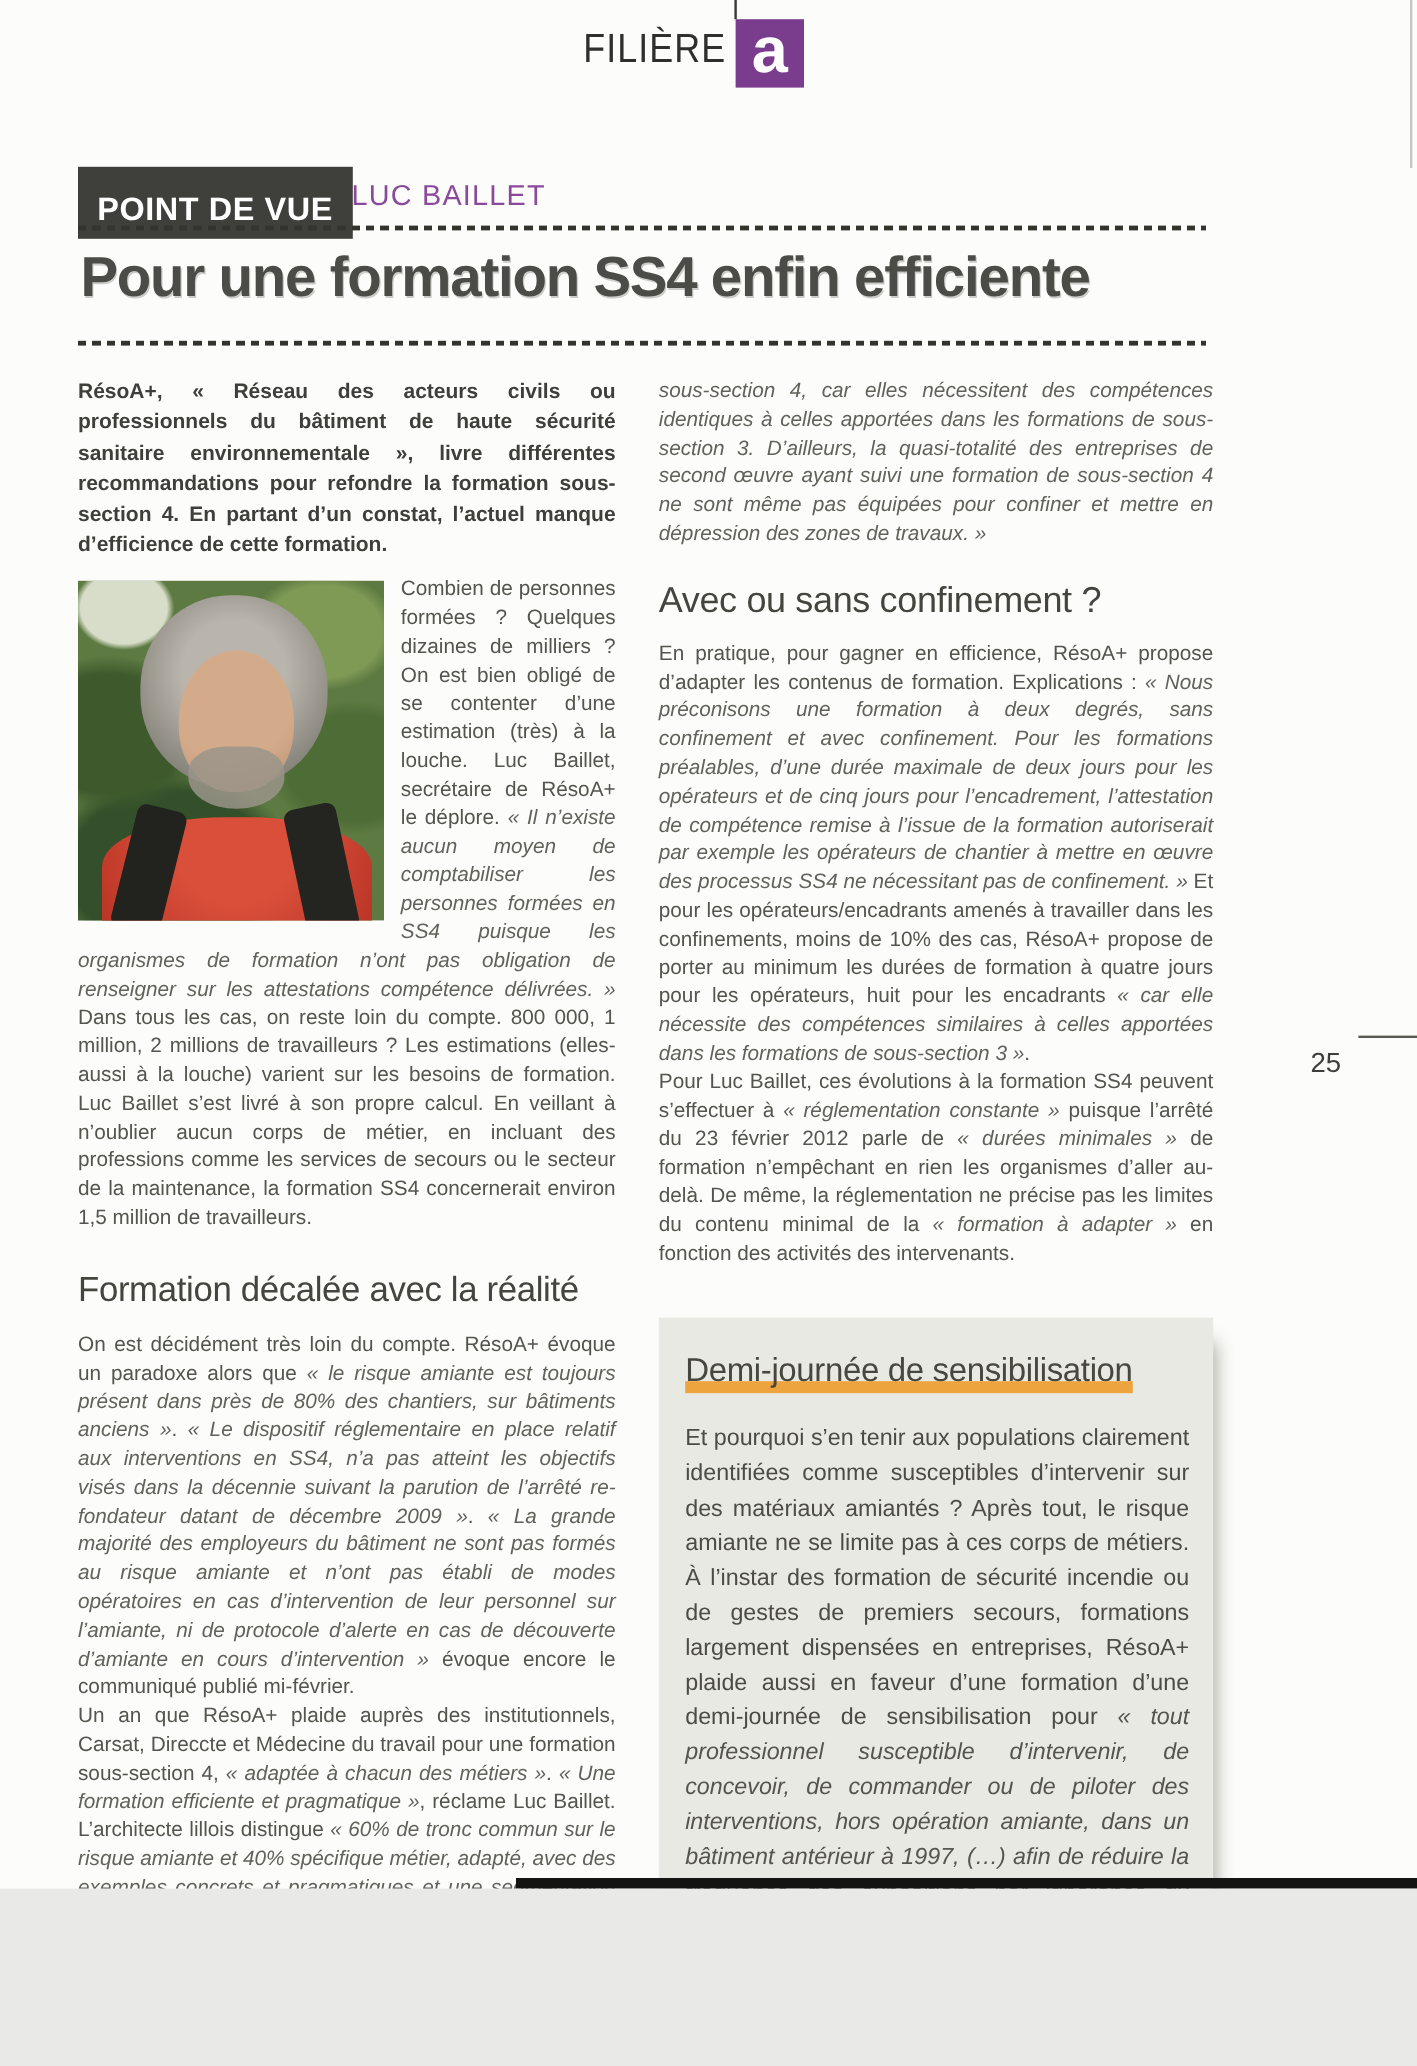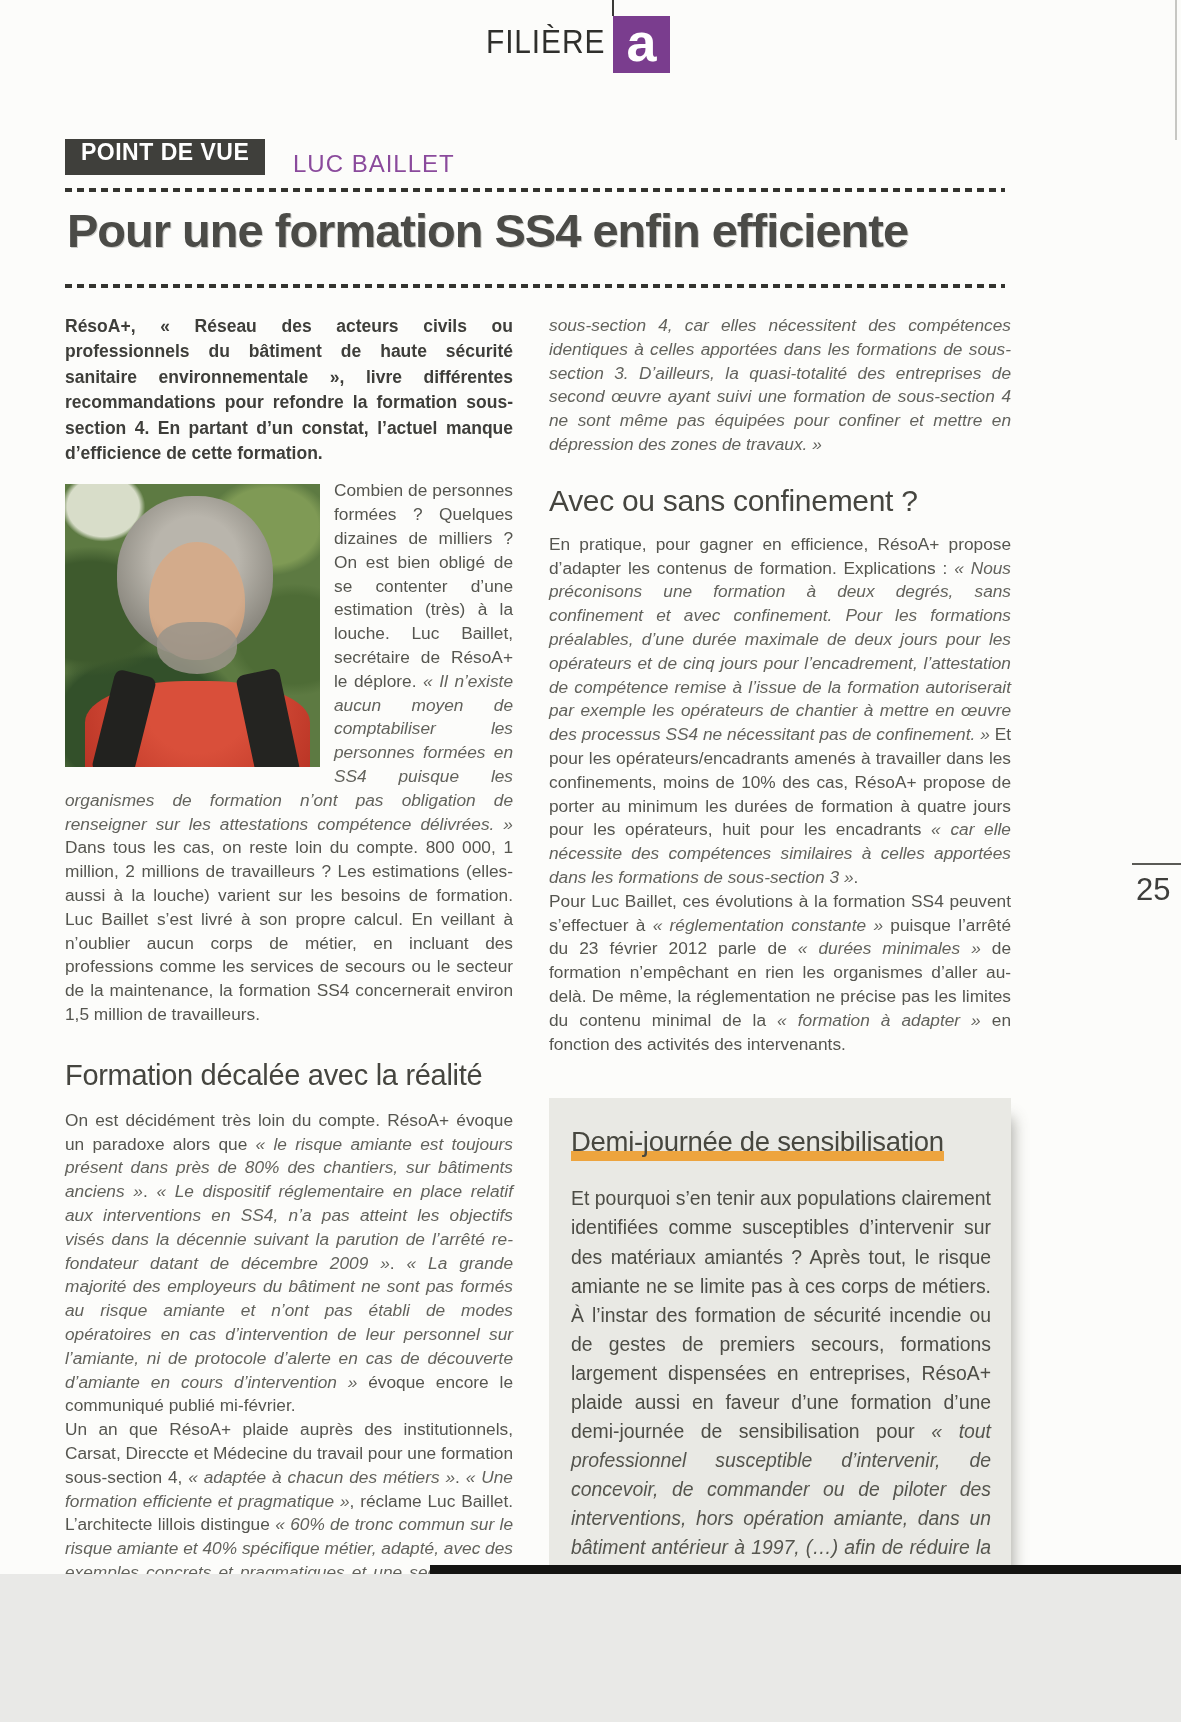--- a/index.html
+++ b/index.html
@@ -10,21 +10,21 @@
   .filiere{position:absolute;left:486px;top:22px;font-size:34px;letter-spacing:1px;
            color:#2f2f2c;transform:scaleX(.88);transform-origin:left;}
   .logo-box{position:absolute;left:613px;top:16px;width:57px;height:57px;background:#7a3d8e;
             display:flex;align-items:center;justify-content:center;}
   .logo-box span{color:#fff;font-size:54px;font-weight:bold;line-height:1;margin-top:-6px;}
   .logo-tick{position:absolute;left:612px;top:0;width:2px;height:16px;background:#3a3a37;}
   .edge-line{position:absolute;left:1175px;top:0;width:2px;height:140px;background:#9a9a96;opacity:.55;}
 
   
   .kicker-box{position:absolute;left:65px;top:139px;background:#3f3f3b;color:#fff;
-              font-weight:bold;font-size:23px;letter-spacing:.5px;padding:0 16px 9px;}
+              font-weight:bold;font-size:27px;letter-spacing:.5px;padding:20px 16px 9px;}
   .author{position:absolute;left:293px;top:150px;font-size:24px;
           color:#8a4a9c;letter-spacing:1px;}
 
   .dash-rule{position:absolute;left:65px;width:940px;height:4px;
              background:repeating-linear-gradient(90deg,#34342f 0 7px,transparent 7px 12px);}
   .rule-top{top:188px;} .rule-bottom{top:284px;}
 
   .article-title{position:absolute;left:67px;top:203px;margin:0;width:945px;
                  font-size:47px;font-weight:bold;color:#4b4b47;letter-spacing:-1px;
                  text-shadow:1px 1px 0 rgba(60,60,55,.25);white-space:nowrap;}
@@ -70,21 +70,21 @@
   .gray-box{margin-top:42px;background:#e9e9e4;padding:28px 20px 34px 22px;
             box-shadow:10px 12px 14px -8px rgba(70,70,60,.45);}
   .box-heading{font-size:27.5px;font-weight:normal;color:#47473f;letter-spacing:-.3px;
                display:inline;background:linear-gradient(#eda43e,#eda43e) no-repeat left 100%/100% 10px;
                padding-bottom:4px;}
   .box-body{margin-top:26px;font-size:19.4px;line-height:29.1px;color:#4c4c45;}
   .box-body .seg-italic{color:#55554e;}
 
   
   .pn-rule{position:absolute;left:1132px;top:863px;width:49px;height:2px;background:#5a5a55;}
-  .page-number{position:absolute;left:1136px;top:872px;font-size:31px;color:#3e3e3b;}
+  .page-number{position:absolute;left:1092px;top:872px;font-size:23px;color:#3e3e3b;}
   .footer{position:absolute;top:1643px;right:191px;font-size:19px;color:#6b6b66;white-space:nowrap;}
   .footer b{color:#3d3d3a;}
   .bottom-bar{position:absolute;left:430px;bottom:0;width:751px;height:9px;background:#141412;}
 </style>
 </head>
 <body>
 
 <div class="page">
 
   <div class="filiere">FILIÈRE</div>

